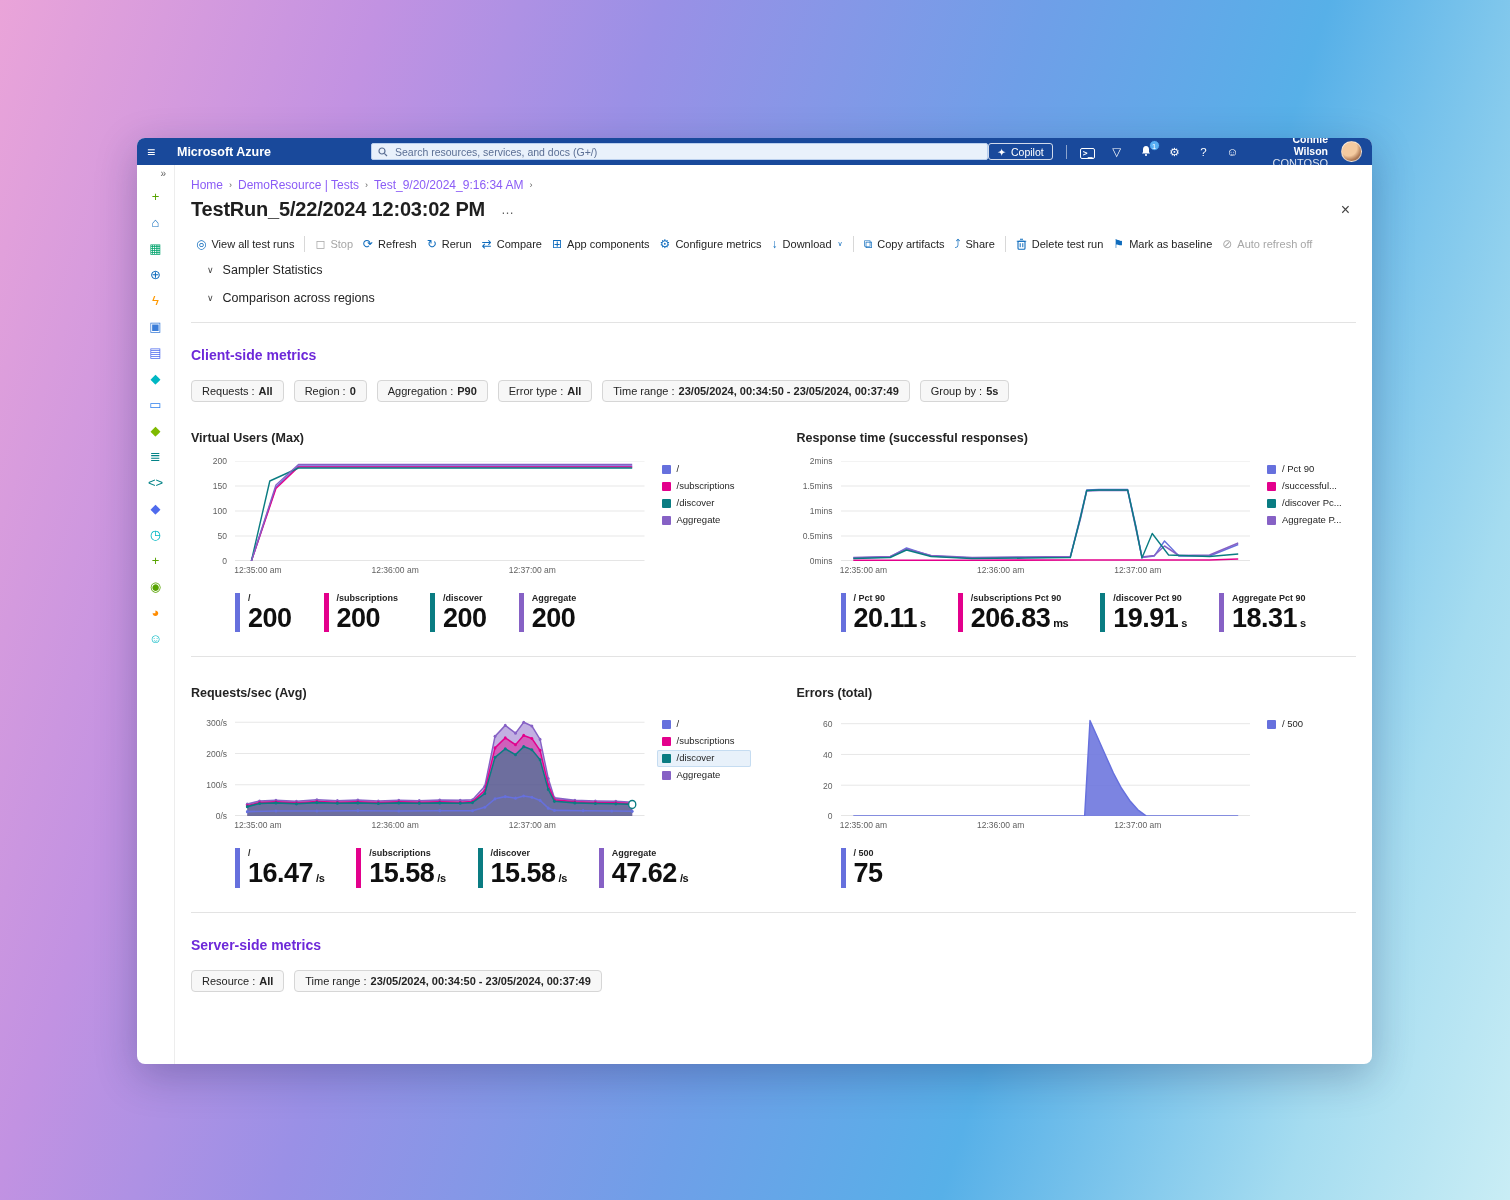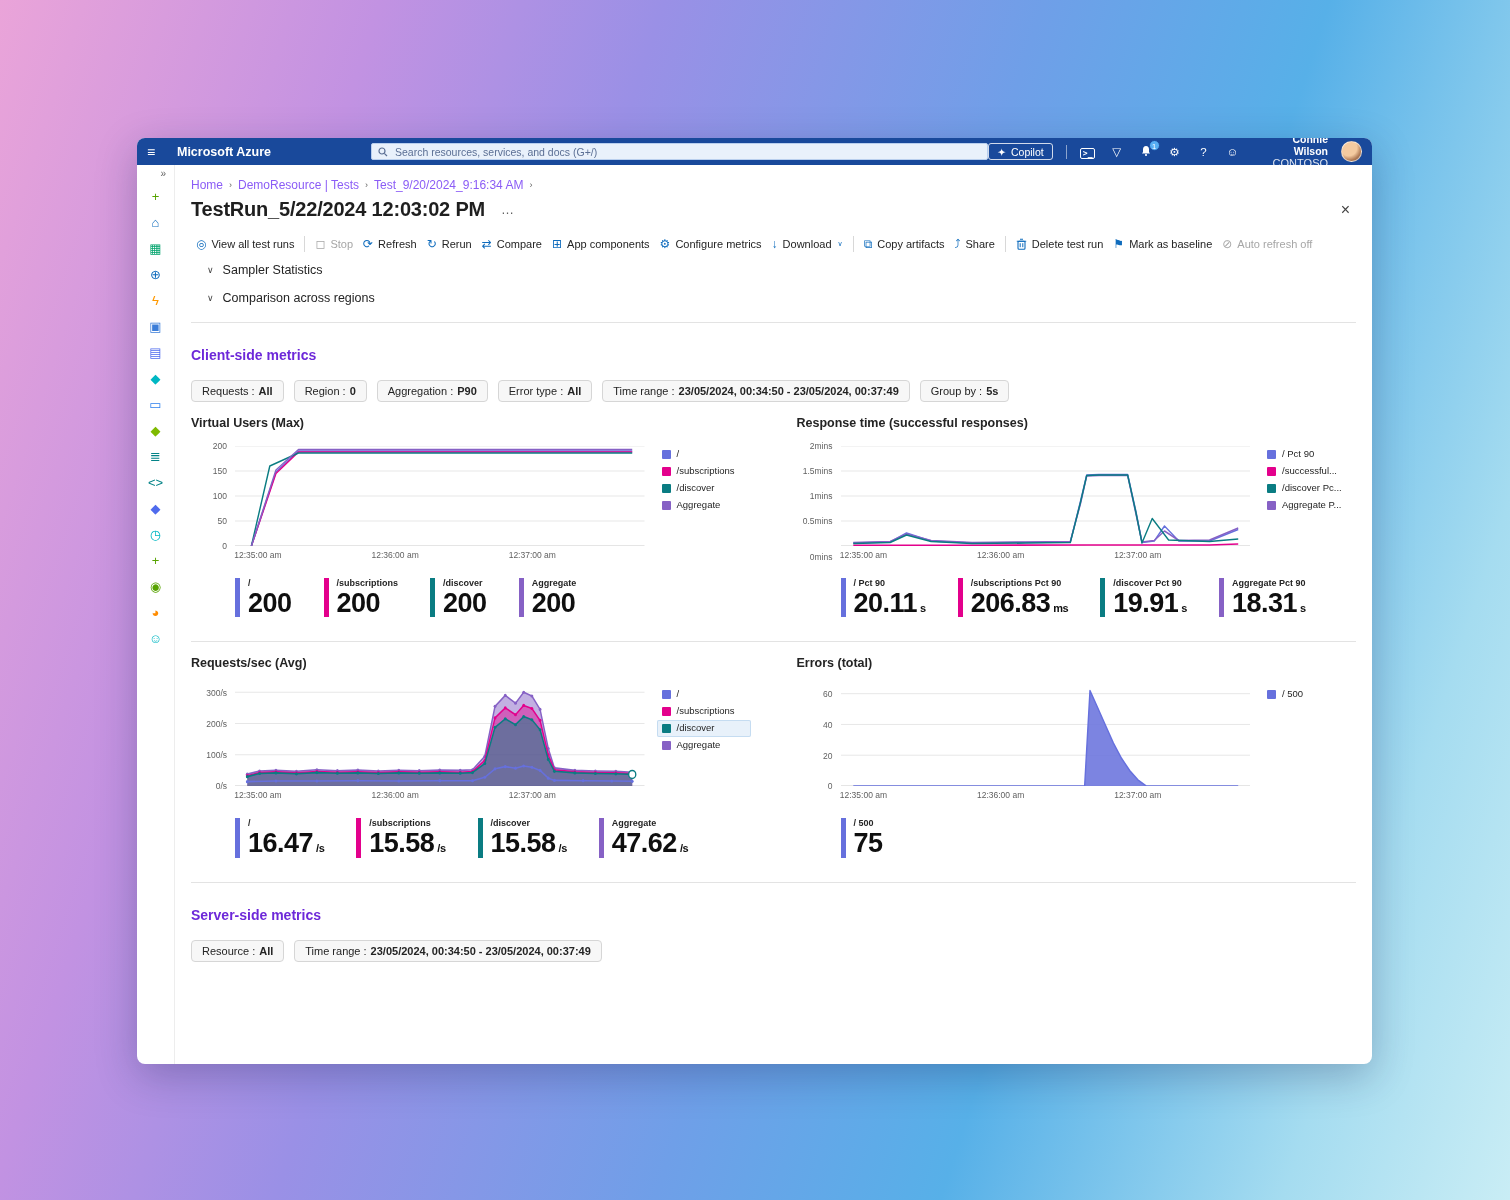--- a/index.html
+++ b/index.html
@@ -75,21 +75,21 @@
   .chev { font-size:9px; color:#424242; }
   .section-divider { border:none; border-top:1px solid #e3e3e3; margin:10px 0 0 0; }
 
   .metrics-h { font-size:14px; font-weight:700; color:#6d28d9; margin-top:24px; }
   .chips { display:flex; gap:10px; margin-top:17px; flex-wrap:wrap; }
   .chip { display:inline-flex; align-items:center; gap:4px; border:1px solid #d6d6d6;
     background:#f7f7f7; border-radius:4px; padding:4px 10px; font-size:11px; color:#242424;
     cursor:pointer; white-space:nowrap; }
   .chip-value { font-weight:700; }
 
-  .charts-row { display:grid; grid-template-columns:1fr 1fr; column-gap:46px; margin-top:14px; }
+  .charts-row { display:grid; grid-template-columns:1fr 1fr; column-gap:46px; margin-top:29px; }
   .chart-title { font-size:12.5px; font-weight:600; color:#242424; margin-bottom:16px; }
   .chart-body { display:flex; align-items:flex-start; }
   .yaxis { width:44px; flex:0 0 auto; position:relative; height:100px; }
   .yaxis span { position:absolute; right:8px; transform:translateY(-50%); font-size:8.5px;
     color:#616161; white-space:nowrap; }
   .plot { flex:1; min-width:0; }
   .plot svg { display:block; width:100%; height:100px; }
   .xlabels { position:relative; height:13px; margin-top:4px; }
   .xlabels span { position:absolute; transform:translateX(-50%); font-size:8.5px; color:#616161;
     white-space:nowrap; }
@@ -399,21 +399,21 @@
               </div>
           </div>
           <div class="chart">
             <div class="chart-title">Response time (successful responses)</div>
             <div class="chart-body">
               <div class="yaxis">
                   <span style="top: 0px;">2mins</span>
                   <span style="top: 25px;">1.5mins</span>
                   <span style="top: 50px;">1mins</span>
                   <span style="top: 75px;">0.5mins</span>
-                  <span style="top: 111px; padding-left: 8px;">0mins</span>
+                  <span style="top: 100px; padding-left: 8px;">0mins</span>
                 </div>
               <div class="plot">
                   <svg viewBox="0 0 460 100" preserveAspectRatio="none">
                     <line x1="0" x2="460" y1="0" y2="0" stroke="#e6e6e6" stroke-width="1"></line>
                     <line x1="0" x2="460" y1="25" y2="25" stroke="#e6e6e6" stroke-width="1"></line>
                     <line x1="0" x2="460" y1="50" y2="50" stroke="#e6e6e6" stroke-width="1"></line>
                     <line x1="0" x2="460" y1="75" y2="75" stroke="#e6e6e6" stroke-width="1"></line>
                     <line x1="0" x2="460" y1="100" y2="100" stroke="#c9c9c9" stroke-width="1"></line>
                     <path d="M13.8 99.3 L138.0 99.3 L276.0 99.0 L414.0 99.0 L446.2 98.0" fill="none" stroke="#e3008c" stroke-width="1.6" stroke-linejoin="round"></path>
                     <path d="M13.8 97.0 L55.2 96.0 L73.6 87.0 L101.2 95.0 L147.2 97.0 L207.0 96.5 L257.6 96.0 L269.1 55.0 L276.0 29.0 L289.8 28.5 L322.0 28.5 L331.2 65.0 L338.1 96.5 L351.9 95.0 L363.4 80.0 L379.5 95.0 L414.0 95.0 L446.2 83.5" fill="none" stroke="#6670dd" stroke-width="1.6" stroke-linejoin="round"></path>

